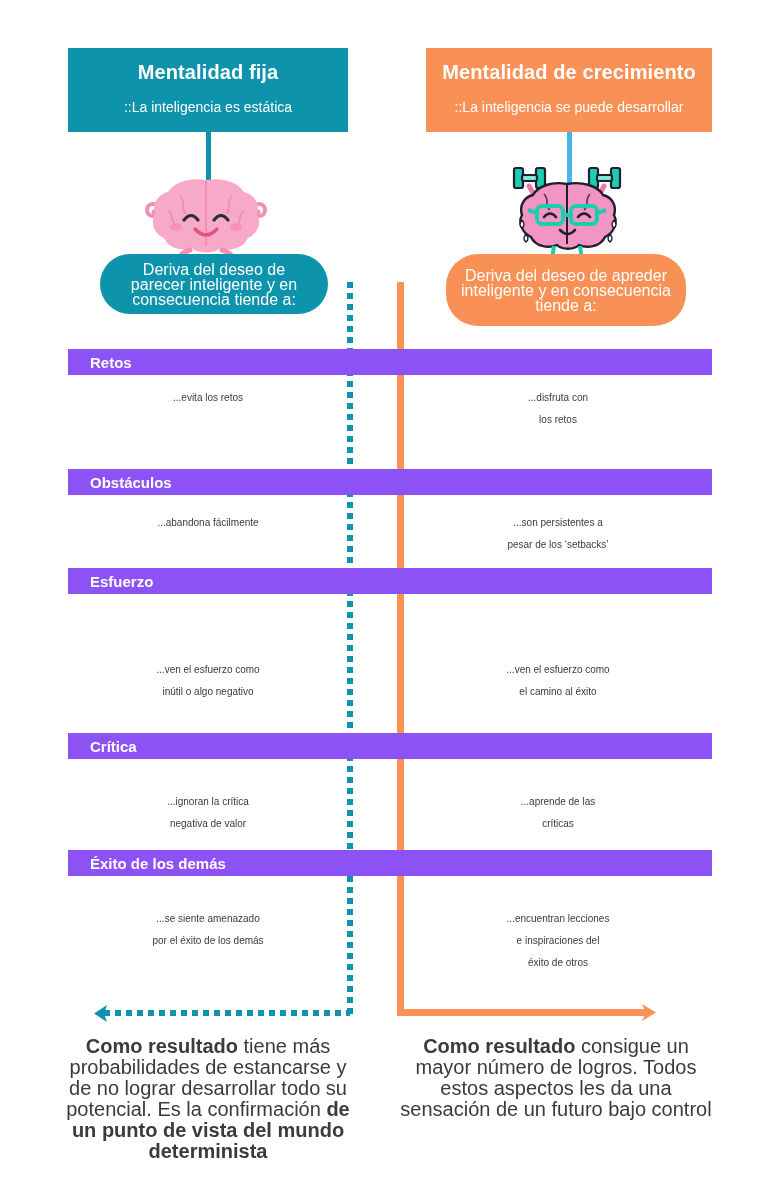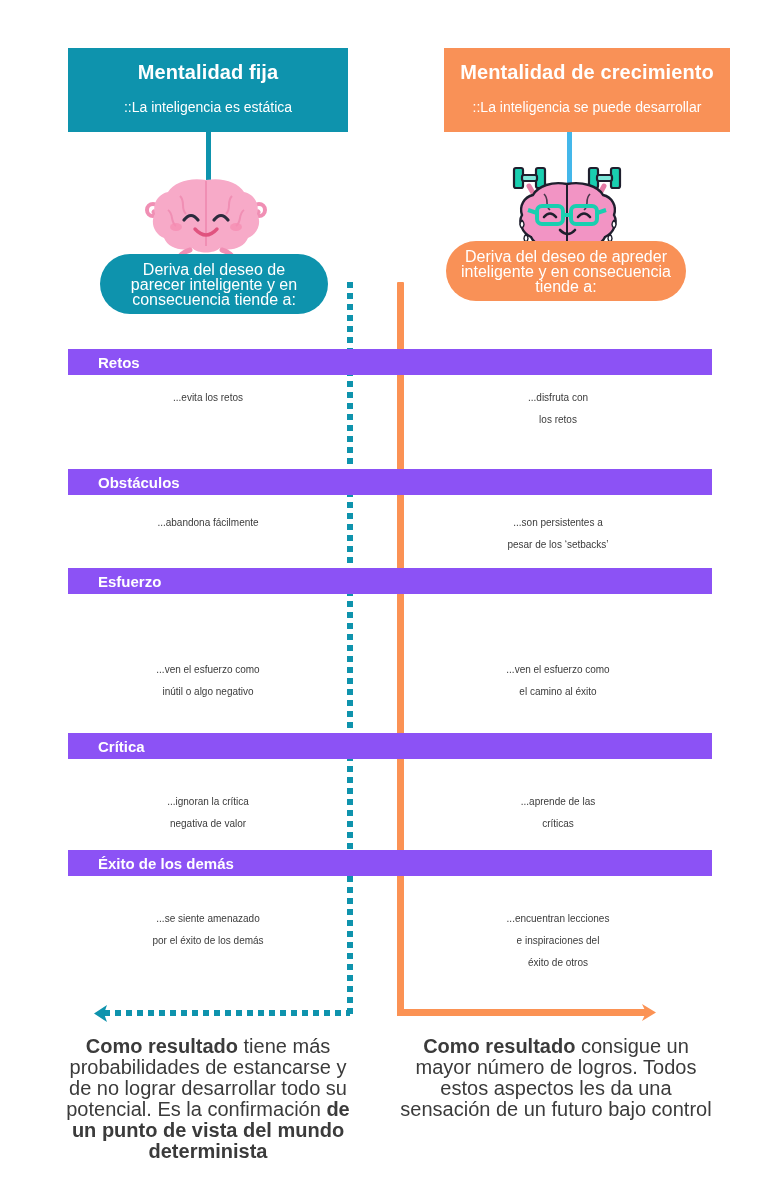--- a/index.html
+++ b/index.html
@@ -19,39 +19,39 @@
     color: #ffffff;
     padding-top: 13px;
   }
   .header-box .title {
     font-size: 20px; font-weight: bold; letter-spacing: .1px;
   }
   .header-box .sub {
     font-size: 14px; font-weight: normal; margin-top: 15px;
   }
   #hdr-fixed  { left: 68px;  top: 48px; width: 280px; height: 84px; background: #0e93ad; }
-  #hdr-growth { left: 444px; top: 48px; width: 286px; height: 84px; background: #f99157; }
+  #hdr-growth { left: 426px; top: 48px; width: 286px; height: 84px; background: #f99157; }
 
   
   .stem { position: absolute; width: 5px; }
   #stem-left  { left: 206px; top: 132px; height: 56px; background: #0e93ad; }
   #stem-right { left: 567px; top: 132px; height: 52px; background: #44b7ea; }
 
   
   .pill {
     position: absolute;
     border-radius: 32px;
     color: #ffffff;
     text-align: center;
     font-size: 16px;
     line-height: 15px;
     display: flex; align-items: center; justify-content: center;
   }
   #pill-left  { left: 100px; top: 254px; width: 228px; height: 60px; background: #0e93ad; }
-  #pill-right { left: 446px; top: 241px; width: 240px; height: 60px; background: #f99157; }
+  #pill-right { left: 446px; top: 254px; width: 240px; height: 72px; background: #f99157; }
   .pill span { display: block; padding: 0 14px; }
 
   
   #line-dotted {
     position: absolute; left: 347px; top: 282px; width: 6px; height: 733px;
     background-image: linear-gradient(#0e93ad 55%, rgba(0,0,0,0) 0%);
     background-size: 6px 11px;
     background-repeat: repeat-y;
   }
   #line-dotted-foot {
@@ -74,21 +74,21 @@
   #arrow-right {
     position: absolute; left: 640px; top: 1002px; width: 18px; height: 21px;
   }
 
   
   .cat-bar {
     position: absolute; left: 68px; width: 644px; height: 26px;
     background: #8c52f5;
     color: #ffffff; font-size: 15px; font-weight: bold;
     display: flex; align-items: center;
-    padding-left: 30px;
+    padding-left: 22px;
   }
 
   
   .row-text {
     position: absolute;
     font-size: 10px; line-height: 22px; text-align: center;
     color: #3b3b3b;
   }
   .row-left  { left: 68px;  width: 280px; }
   .row-right { left: 404px; width: 308px; }

